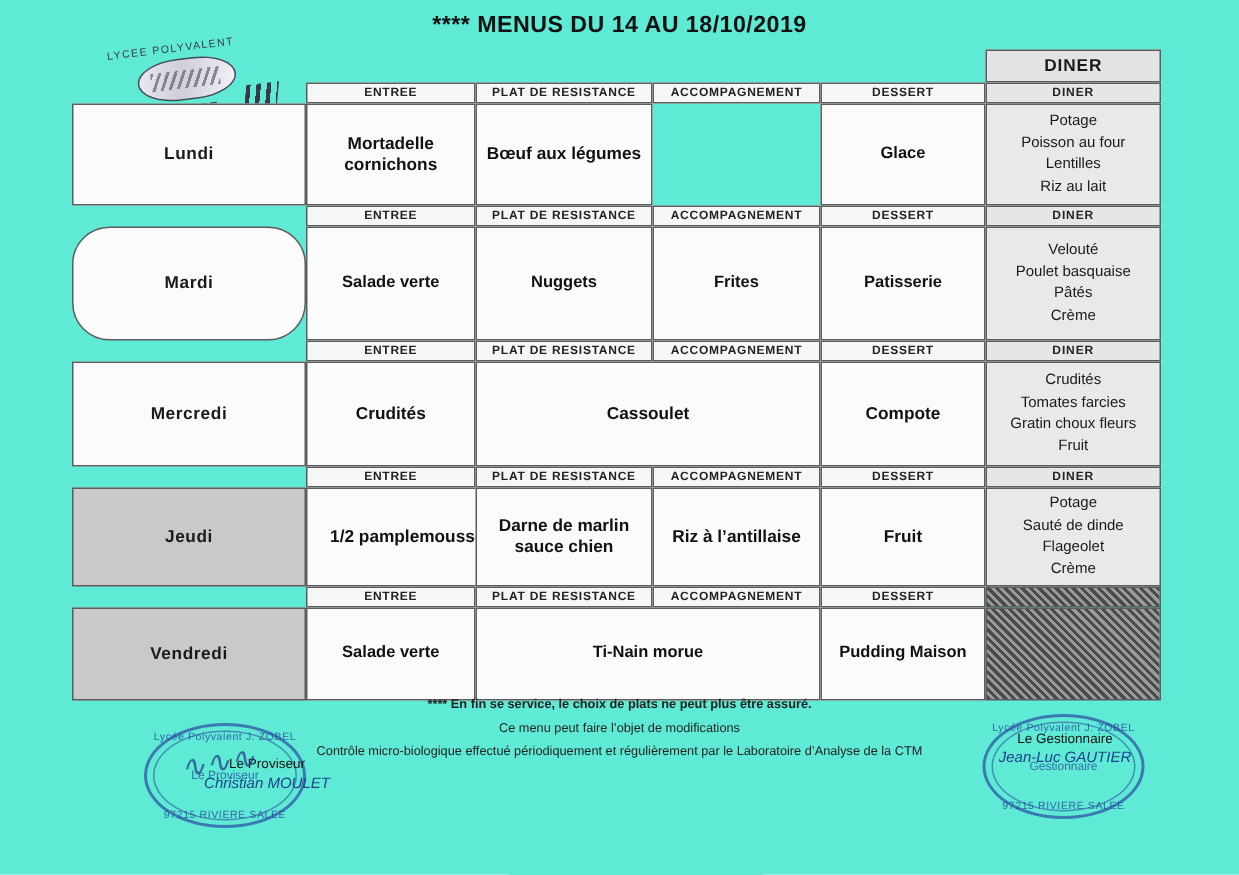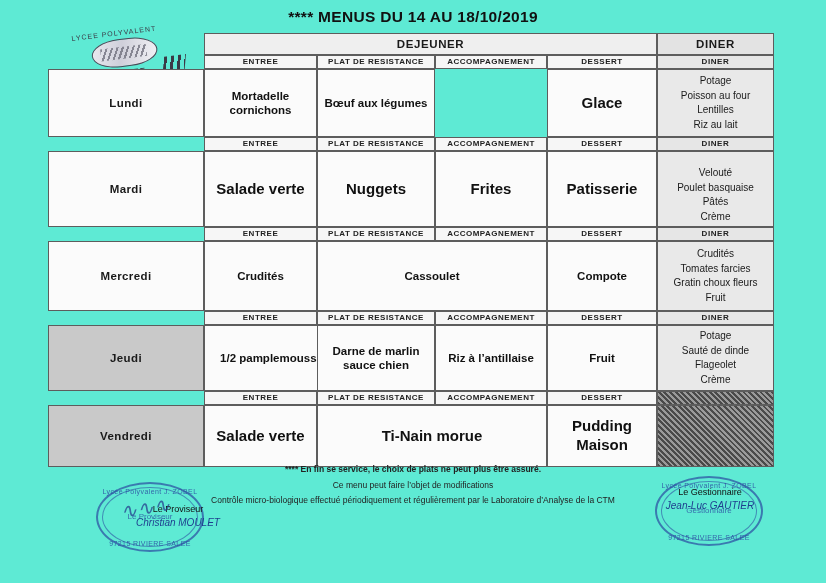--- a/index.html
+++ b/index.html
@@ -137,21 +137,21 @@
     letter-spacing: 0.6px;
     background: #e6e6e6;
     color: #222;
   }
   .day {
     font-size: 11.5px;
     font-weight: bold;
     letter-spacing: 0.4px;
   }
   .day-shade { background: #c9c9c9; }
-  .dish { font-size: 15px; font-weight: bold; color: #111; }
+  .dish { font-size: 11px; font-weight: bold; color: #111; }
   .dish-sm { font-size: 11.5px; font-weight: bold; color: #111; }
   .diner-cell {
     font-size: 10px;
     line-height: 1.45;
     background: #e9e9e9;
     font-weight: normal;
     flex-direction: column;
   }
   .hatch {
     background:
@@ -243,21 +243,20 @@
 
   <div class="logo">
     <div class="logo-top">LYCEE POLYVALENT</div>
     <div class="logo-mark"></div>
     <div class="logo-bot">RIVIERE SALEE</div>
     <div class="logo-bars"></div>
   </div>
 
   <div class="grid">
 
-    <div class="cell hdr-main" style="left:156px; top:0; width:453px; height:22px;">DEJEUNER</div>
     <div class="cell hdr-dinerTop" style="left:609px; top:0; width:117px; height:22px;">DINER</div>
 
     <div class="cell sub" style="left:156px; top:22px; width:113px; height:14px;">ENTREE</div>
     <div class="cell sub" style="left:269px; top:22px; width:118px; height:14px;">PLAT DE RESISTANCE</div>
     <div class="cell sub" style="left:387px; top:22px; width:112px; height:14px;">ACCOMPAGNEMENT</div>
     <div class="cell sub" style="left:499px; top:22px; width:110px; height:14px;">DESSERT</div>
     <div class="cell sub-diner" style="left:609px; top:22px; width:117px; height:14px;">DINER</div>
 
     <div class="cell day" style="left:0; top:36px; width:156px; height:68px;">Lundi</div>
     <div class="cell dish-sm" style="left:156px; top:36px; width:113px; height:68px; white-space:pre-line;">Mortadelle
@@ -270,26 +269,26 @@
       <span>Lentilles</span>
       <span>Riz au lait</span>
     </div>
 
     <div class="cell sub" style="left:156px; top:104px; width:113px; height:14px;">ENTREE</div>
     <div class="cell sub" style="left:269px; top:104px; width:118px; height:14px;">PLAT DE RESISTANCE</div>
     <div class="cell sub" style="left:387px; top:104px; width:112px; height:14px;">ACCOMPAGNEMENT</div>
     <div class="cell sub" style="left:499px; top:104px; width:110px; height:14px;">DESSERT</div>
     <div class="cell sub-diner" style="left:609px; top:104px; width:117px; height:14px;">DINER</div>
 
-    <div class="cell day" style="left:0; top:118px; width:156px; height:76px;">Mardi</div>
+    <div class="cell day" style="left:0; top:118px; width:156px; height:76px;border-radius:25px;">Mardi</div>
     <div class="cell dish" style="left:156px; top:118px; width:113px; height:76px;">Salade verte</div>
     <div class="cell dish" style="left:387px; top:118px; width:112px; height:76px;">Frites</div>
     <div class="cell dish" style="left:269px; top:118px; width:118px; height:76px;">Nuggets</div>
     <div class="cell dish" style="left:499px; top:118px; width:110px; height:76px;">Patisserie</div>
-    <div class="cell diner-cell" style="left:609px; top:118px; width:117px; height:76px;justify-content:flex-end;">
+    <div class="cell diner-cell" style="left:609px; top:118px; width:117px; height:76px;">
       <span>Velouté</span>
       <span>Poulet basquaise</span>
       <span>Pâtés</span>
       <span>Crème</span>
     </div>
 
     <div class="cell sub" style="left:156px; top:194px; width:113px; height:14px;">ENTREE</div>
     <div class="cell sub" style="left:269px; top:194px; width:118px; height:14px;">PLAT DE RESISTANCE</div>
     <div class="cell sub" style="left:387px; top:194px; width:112px; height:14px;">ACCOMPAGNEMENT</div>
     <div class="cell sub" style="left:499px; top:194px; width:110px; height:14px;">DESSERT</div>

